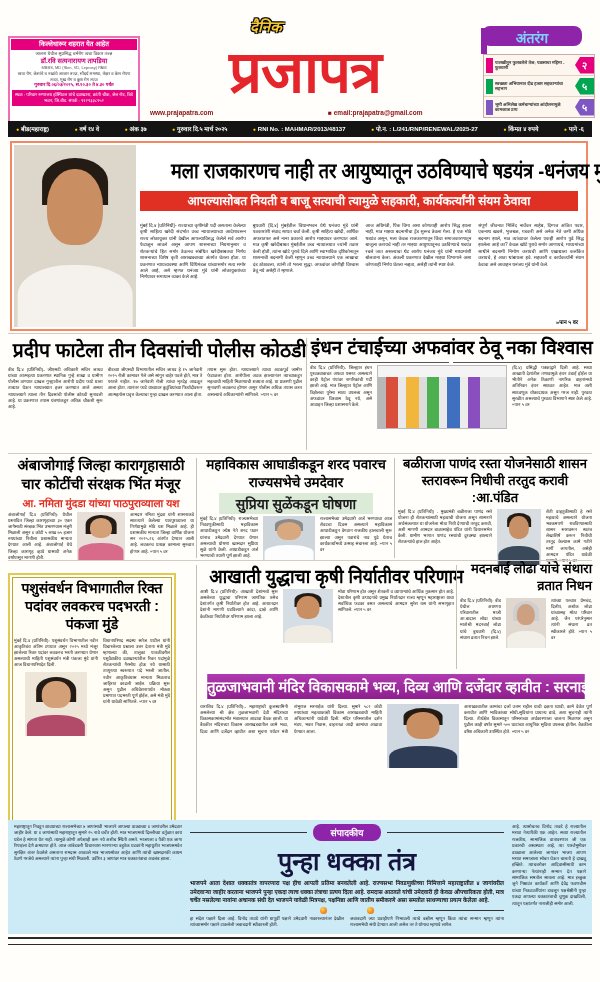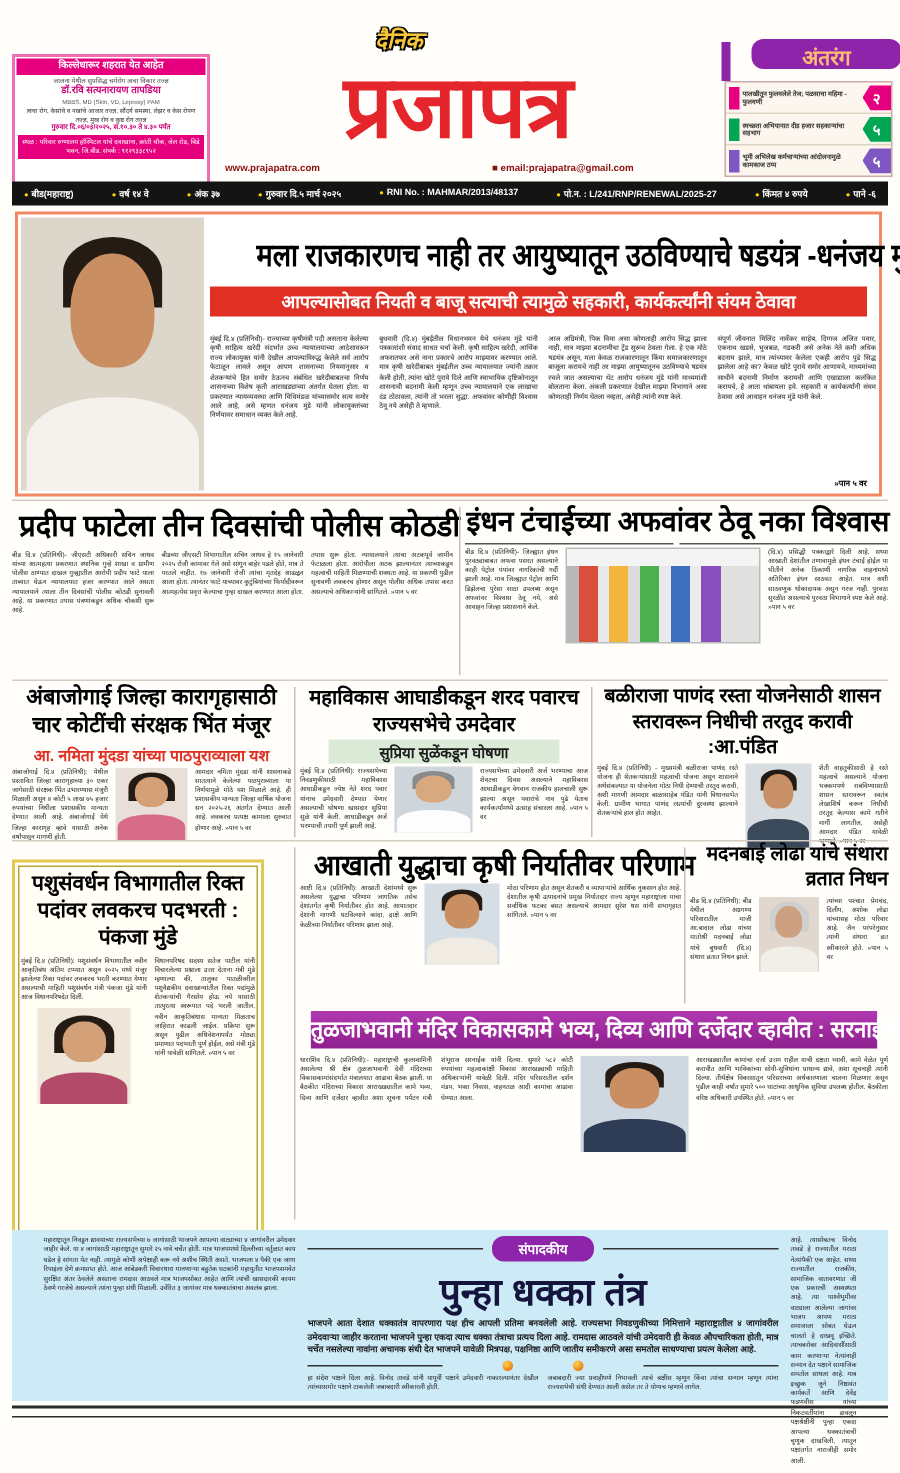--- a/index.html
+++ b/index.html
@@ -20,21 +20,21 @@
   .ad-venue{background:#e6007e;color:#fff;font-size:4.4px;margin:2px;padding:2px;}
   .daily{left:250px;top:16px;width:100px;text-align:left;font-size:15px;font-weight:bold;
          font-style:italic;color:#f5c63a;
          text-shadow:-1px -1px 0 #000,1px -1px 0 #000,-1px 1px 0 #000,1px 1px 0 #000;}
   .mast{left:138px;top:26px;width:334px;height:92px;text-align:center;font-size:58px;line-height:92px;
         font-weight:800;color:#e4262c;letter-spacing:-1px;}
   .weburl{left:150px;top:109px;font-size:6.5px;font-weight:bold;color:#8b1010;}
   .email{left:328px;top:109px;font-size:6.5px;font-weight:bold;color:#8b1010;}
   .antarang{left:481px;top:26px;width:113px;height:92px;}
   .ant-sidebar{position:absolute;left:0;top:2px;width:6px;height:26px;background:#8e24aa;}
-  .ant-title{position:absolute;left:20px;top:0;width:100px;height:20px;background:#8e24aa;color:#fdba74;
+  .ant-title{position:absolute;left:1px;top:0;width:100px;height:20px;background:#8e24aa;color:#7dd3fc;
              font-weight:bold;font-size:14px;text-align:center;line-height:24px;border-radius:8px;}
   .ant-list{position:absolute;left:2px;top:28px;width:110px;border:1px solid #caa;background:#fdf6ee;}
   .ant-row{display:flex;align-items:center;border-bottom:1px solid #e0d2c2;height:20px;}
   .ant-sq{width:7px;height:15px;margin:0 2px;flex:0 0 auto;}
   .ant-txt{flex:1;font-size:4.4px;line-height:1.25;color:#333;font-weight:bold;}
   .ant-badge{flex:0 0 auto;width:19px;height:17px;color:#fff;font-size:10px;font-weight:bold;
              display:flex;align-items:center;justify-content:center;
              clip-path:polygon(28% 0,100% 0,100% 100%,28% 100%,0 50%);}
   .info-bar{left:8px;top:121px;width:584px;height:16px;background:#141414;color:#fff;
             display:flex;align-items:center;justify-content:space-between;padding:0 8px;box-sizing:border-box;}
@@ -52,21 +52,21 @@
   .lead-cont{position:absolute;right:8px;bottom:3px;font-size:5.5px;font-weight:bold;color:#000;}
   
   .hl-xl{font-size:20px;font-weight:800;color:#000;text-align:center;}
   .hl-lg{font-size:14.5px;font-weight:800;color:#000;text-align:center;line-height:1.3;}
   .hl-md{font-size:13px;font-weight:800;color:#000;text-align:right;line-height:1.3;}
   .small{font-size:4.4px;line-height:1.4;color:#222;}
   .barwrap{display:flex;align-items:center;gap:4px;margin:2px 0;}
   .hline{flex:1;height:1px;background:#555;}
   .bluebar{background:#2b7fc2;color:#fff;font-size:10px;font-weight:bold;text-align:center;
            padding:2px 14px;}
-  .greensub{background:#dcead8;color:#1c1c1c;font-size:10px;font-weight:bold;text-align:center;
+  .greensub{background:#dcead8;color:#1c1c1c;font-size:14px;font-weight:bold;text-align:center;
             padding:1px 10px;margin:2px auto;width:70%;}
   .redsub{color:#e03024;font-size:10.5px;font-weight:bold;text-align:center;margin:2px 0;}
   .yellowsub{background:#f2c23e;color:#111;font-size:10.5px;font-weight:bold;text-align:center;padding:2px 12px;}
   .flexbody{display:flex;gap:5px;}
   .divider-v{width:1px;background:#c8c0b4;}
   .divider-h{height:1px;background:#d4ccc0;}
   
   .person{position:relative;background:var(--bg,#d8d8d8);overflow:hidden;flex:0 0 auto;}
   .person i{position:absolute;display:block;}
   .person .hair{left:50%;top:7%;transform:translateX(-50%);width:54%;height:26%;
@@ -80,21 +80,21 @@
       linear-gradient(180deg,#f4f4f4 0 18%,transparent 18%),
       linear-gradient(90deg,#b8b8b8 0 6%,#d94f3c 6% 16%,#e9e9e9 16% 22%,#f2b63c 22% 32%,
         #dcdcdc 32% 38%,#4caf50 38% 48%,#e9e9e9 48% 54%,#3f6fbf 54% 64%,#ececec 64% 70%,
         #8a4fbf 70% 80%,#e0e0e0 80% 100%);border:1px solid #bbb;}
   
   .yellow-box{border:2px solid #e3c94e;box-shadow:inset 0 0 0 2px #fff,inset 0 0 0 3px #b9a43a;
               background:#fffdf4;box-sizing:border-box;padding:4px;}
   .purple-banner{background:linear-gradient(180deg,#b03ab0,#8e1f8e);color:#fff;font-size:15px;
                  font-weight:800;text-align:center;line-height:25px;}
   
-  .editorial{left:8px;top:820px;width:584px;height:114px;background:#cdeaf7;box-sizing:border-box;padding:4px 21px;}
+  .editorial{left:8px;top:820px;width:584px;height:114px;background:#cdeaf7;box-sizing:border-box;padding:4px 6px;}
   .ed-col{font-size:4.4px;line-height:1.45;color:#222;}
   .ed-badgewrap{display:flex;align-items:center;gap:6px;}
   .ed-badge{background:#8e24aa;color:#fff;font-size:9px;font-weight:bold;padding:2px 18px;border-radius:8px;}
   .ed-line{flex:1;height:1px;background:#333;}
   .ed-hl{font-size:25px;font-weight:800;color:#14143c;text-align:center;margin:2px 0;}
   .ed-intro{font-size:5.8px;line-height:1.5;font-weight:bold;color:#1a1a1a;}
   .ed-divider{display:flex;align-items:center;gap:40px;justify-content:center;margin:2px 0;}
   .ed-dot{width:7px;height:7px;border-radius:50%;background:radial-gradient(circle at 35% 30%,#ffd34d,#e65c00);}
   .ed-dline{width:90px;height:1px;background:#333;}
   .bottom-rule{left:8px;top:937px;width:584px;height:5px;border-top:2px solid #2a2a2a;border-bottom:1px solid #2a2a2a;}

